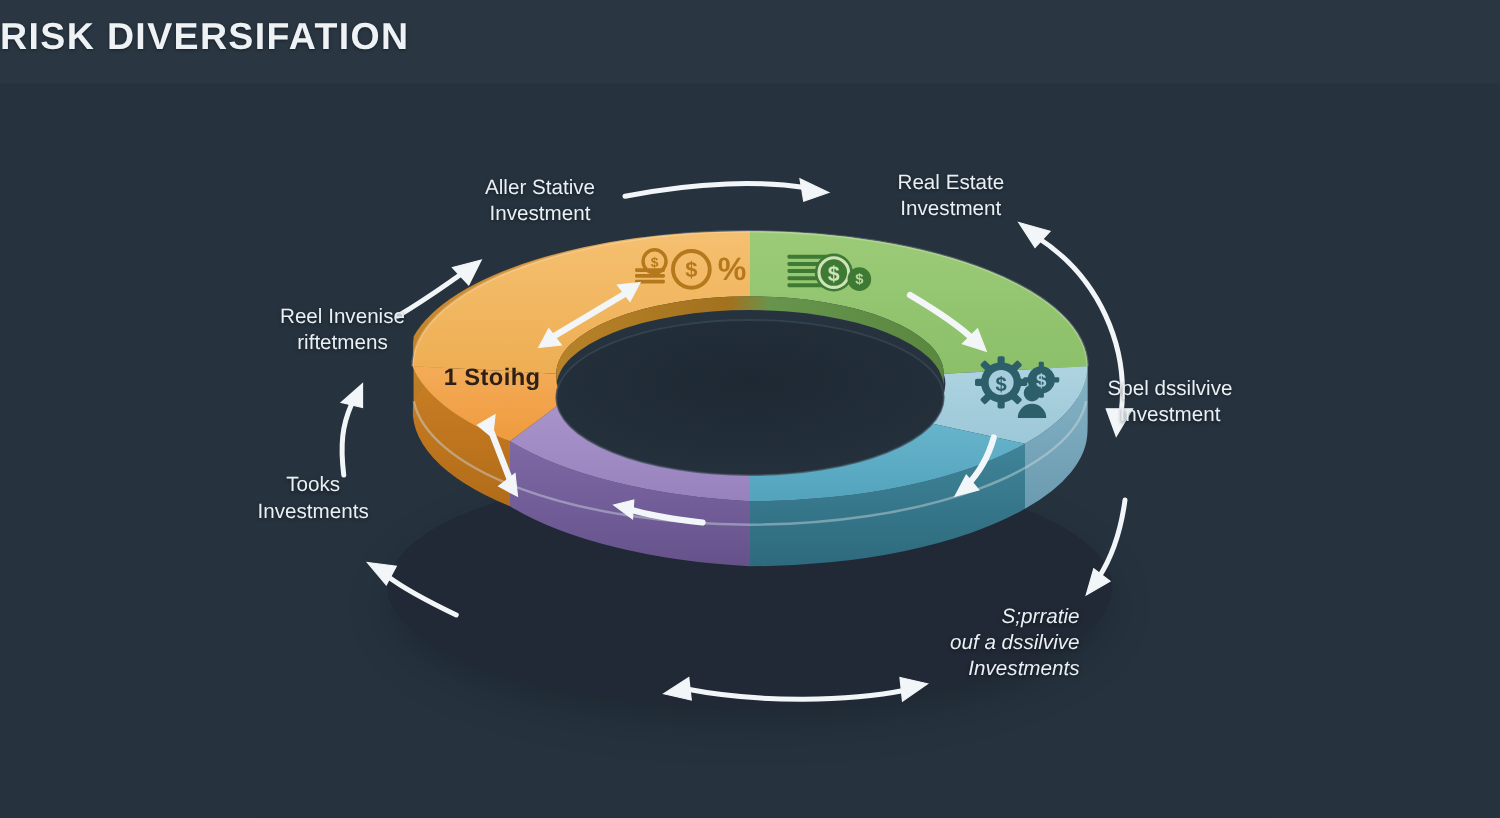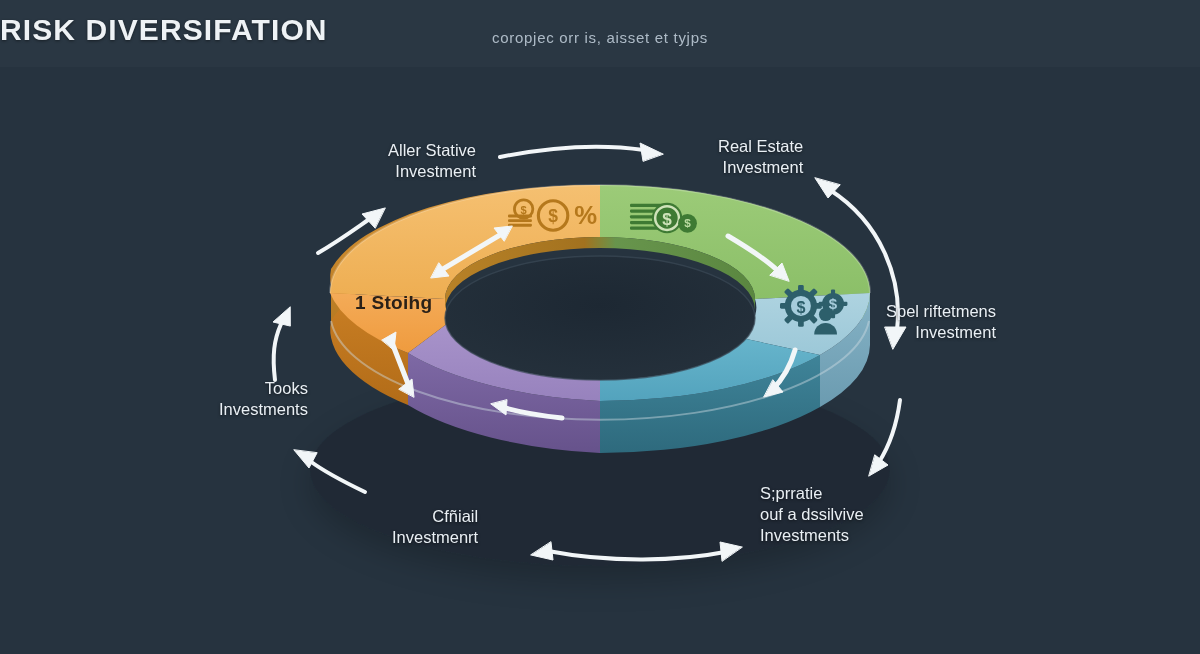--- a/index.html
+++ b/index.html
@@ -55,41 +55,40 @@
   }
   .lbl {
     position: absolute;
     color: #e9eff4;
     font-size: 16.5px;
     line-height: 21px;
     font-weight: 500;
     text-shadow: 0 1px 3px rgba(0,0,0,.55);
     white-space: nowrap;
   }
-  .lbl.l { text-align: right; }
-  .lbl.c { text-align: left; }
+  .lbl.l { text-align: center; }
+  .lbl.c { text-align: right; font-style: italic; }
   #seg-label-stocks {
     position: absolute;
     left: 355px;
     top: 292px;
     font-size: 19px;
     font-weight: bold;
     color: #2b2118;
     letter-spacing: .3px;
     white-space: nowrap;
   }
 </style>
 </head>
 <body>
 
 <div id="stage">
 
   <div id="header-band"></div>
   <div id="title">RISK DIVERSIFATION</div>
-  <div id="subtitle">coropjec orr is, aisset et tyjps</div>
 
   <svg class="layer" viewBox="0 0 1200 654">
     <defs>
 
       <linearGradient id="gOrangeTop" x1="0" y1="0" x2="0" y2="1">
         <stop offset="0" stop-color="#f5c071"></stop>
           <stop offset="1" stop-color="#eeae52"></stop>
       </linearGradient>
       <linearGradient id="gOrangeSide" x1="0" y1="0" x2="0" y2="1">
         <stop offset="0" stop-color="#d79436"></stop>
@@ -340,35 +339,35 @@
   <div class="lbl l" style="left:388px; top:140px;">
     <div>Aller Stative</div>
     <div>Investment</div>
   </div>
 
   <div class="lbl l" style="left:718px; top:136px;">
     <div>Real Estate</div>
     <div>Investment</div>
   </div>
 
+  <div class="lbl l" style="left:224px; top:243px;">
+    <div>Reel Invenise</div>
+    <div>riftetmens</div>
+  </div>
 
   <div class="lbl l" style="left:886px; top:301px;">
-    <div>Spel riftetmens</div>
+    <div>Spel dssilvive</div>
     <div>Investment</div>
   </div>
 
-  <div class="lbl l" style="left:219px; top:378px;">
+  <div class="lbl l" style="left:206px; top:378px;">
     <div>Tooks</div>
     <div>Investments</div>
   </div>
 
-  <div class="lbl l" style="left:392px; top:506px;">
-    <div>Cfñiail</div>
-    <div>Investmenrt</div>
-  </div>
 
   <div class="lbl c" style="left:760px; top:483px;">
     <div>S;prratie</div>
     <div>ouf a dssilvive</div>
     <div>Investments</div>
   </div>
 
   <div id="seg-label-stocks">1 Stoihg</div>
 
 </div>

